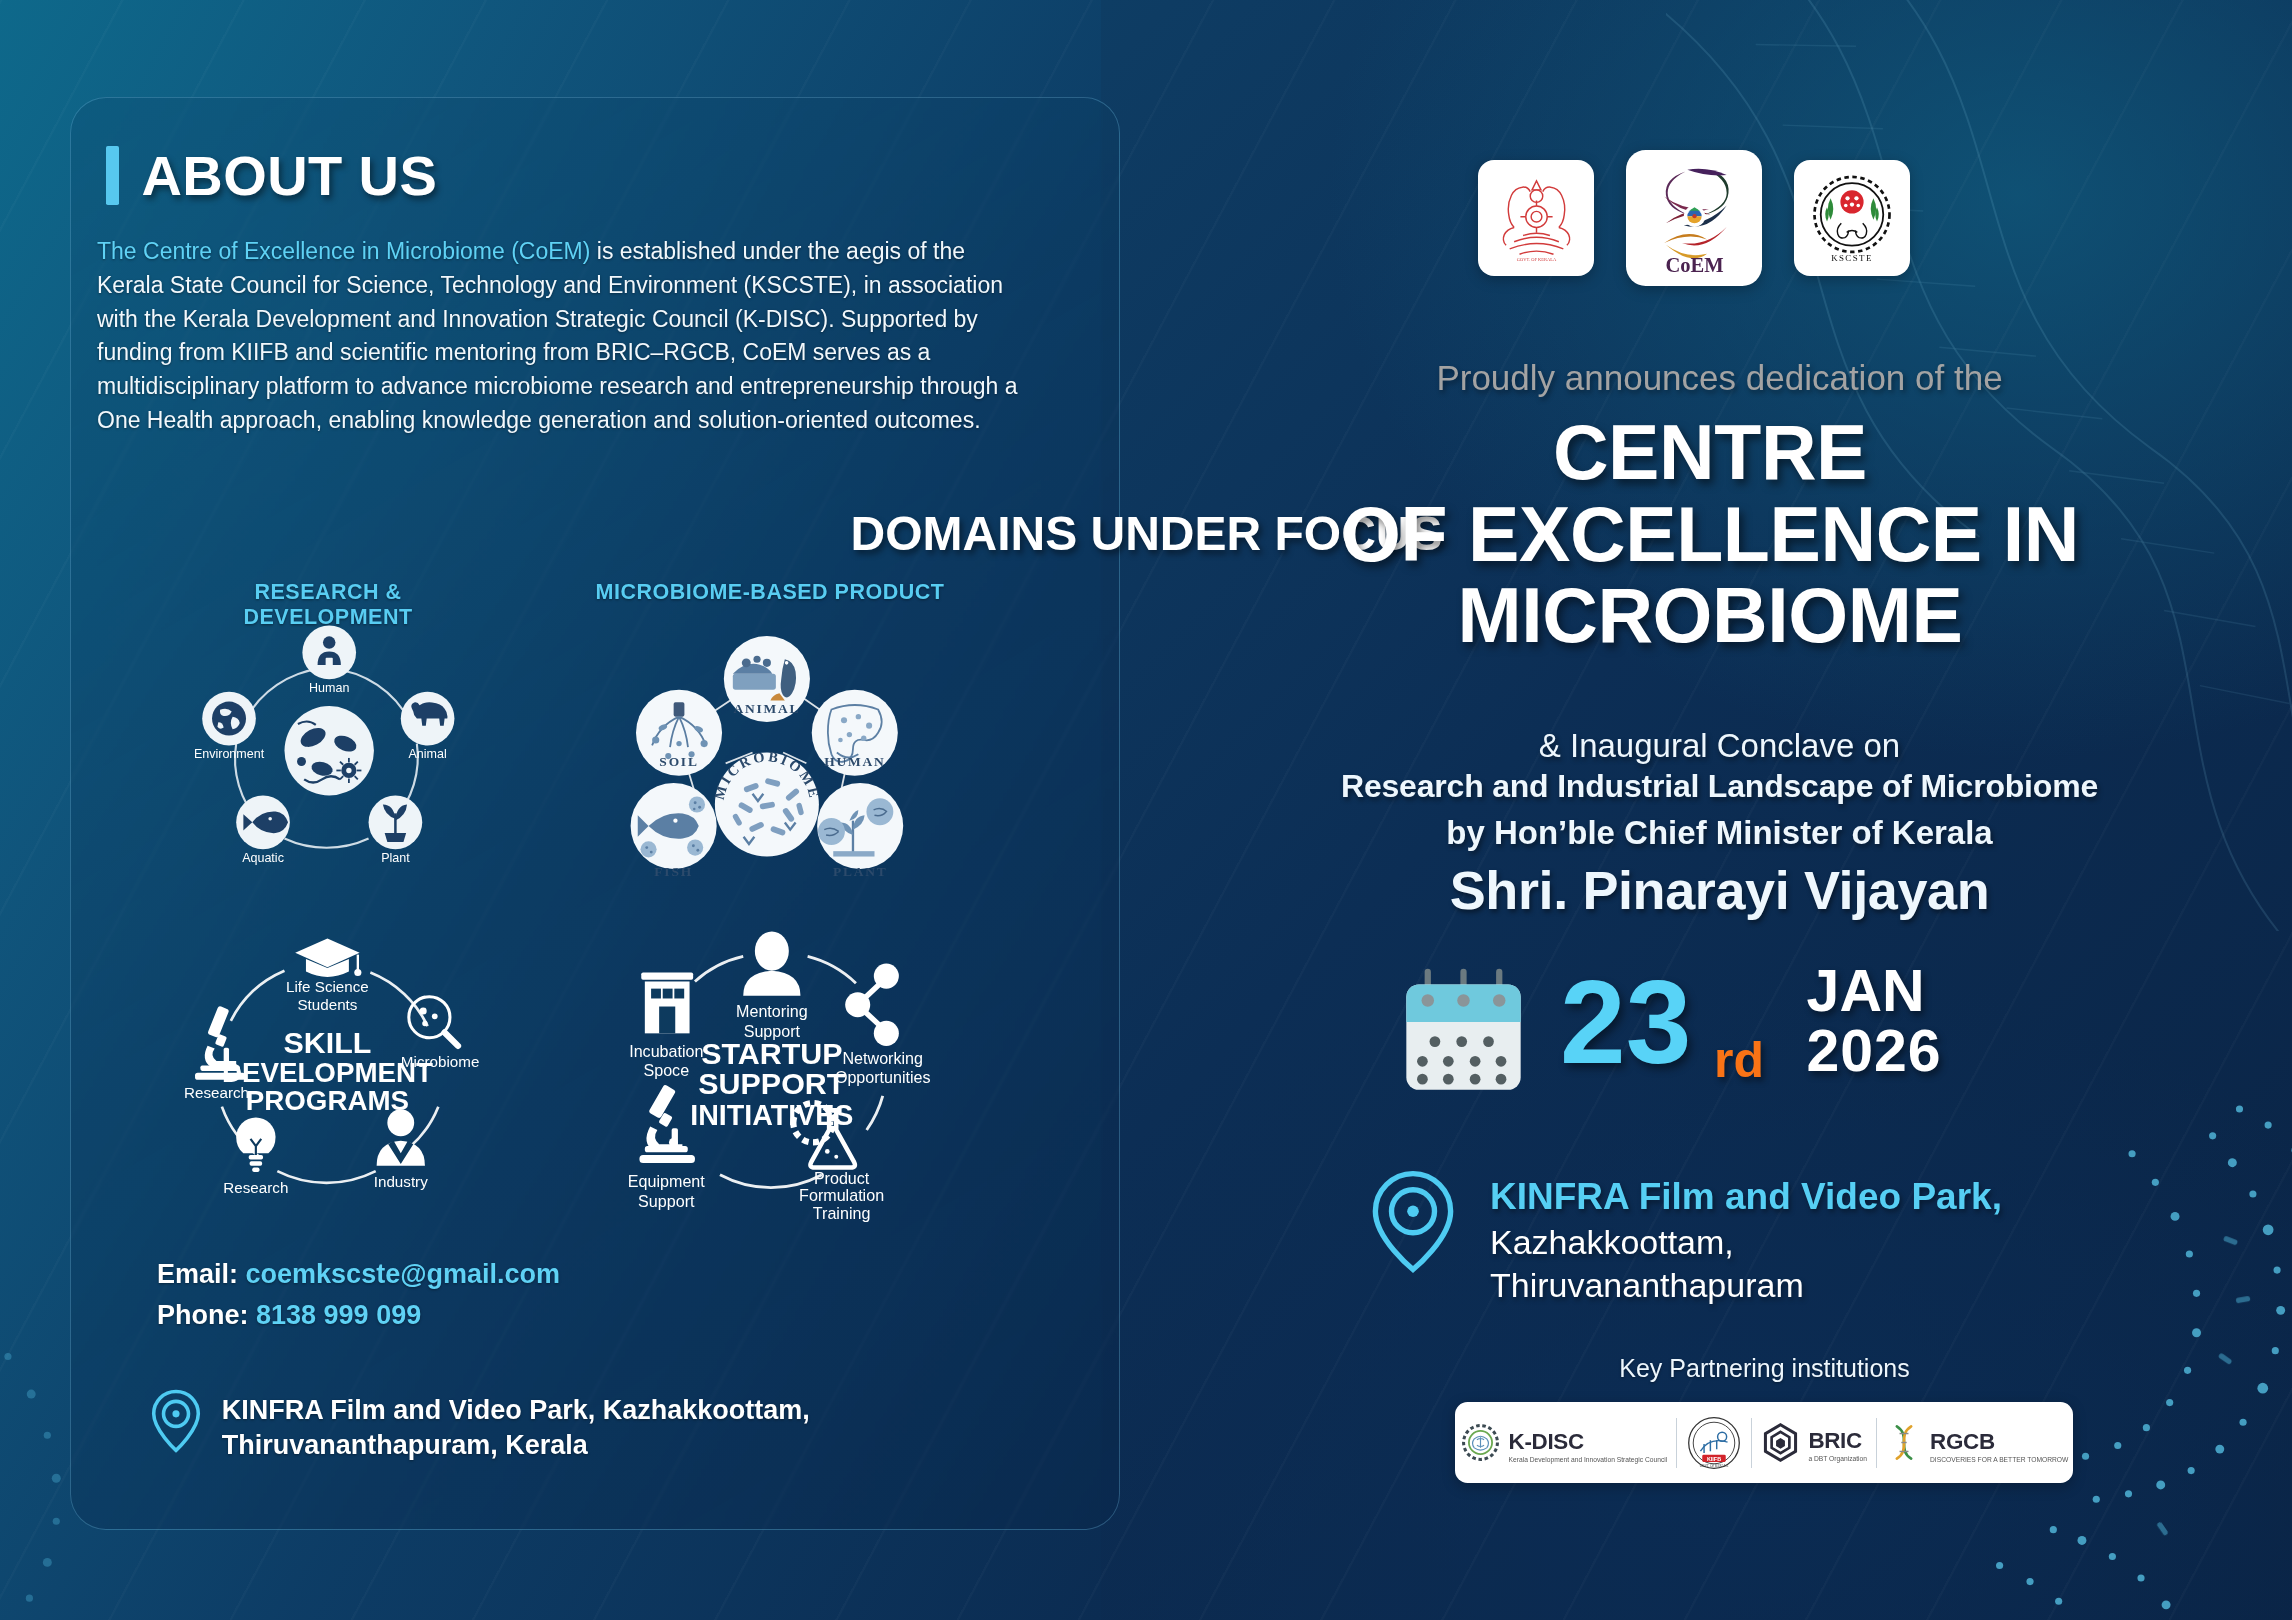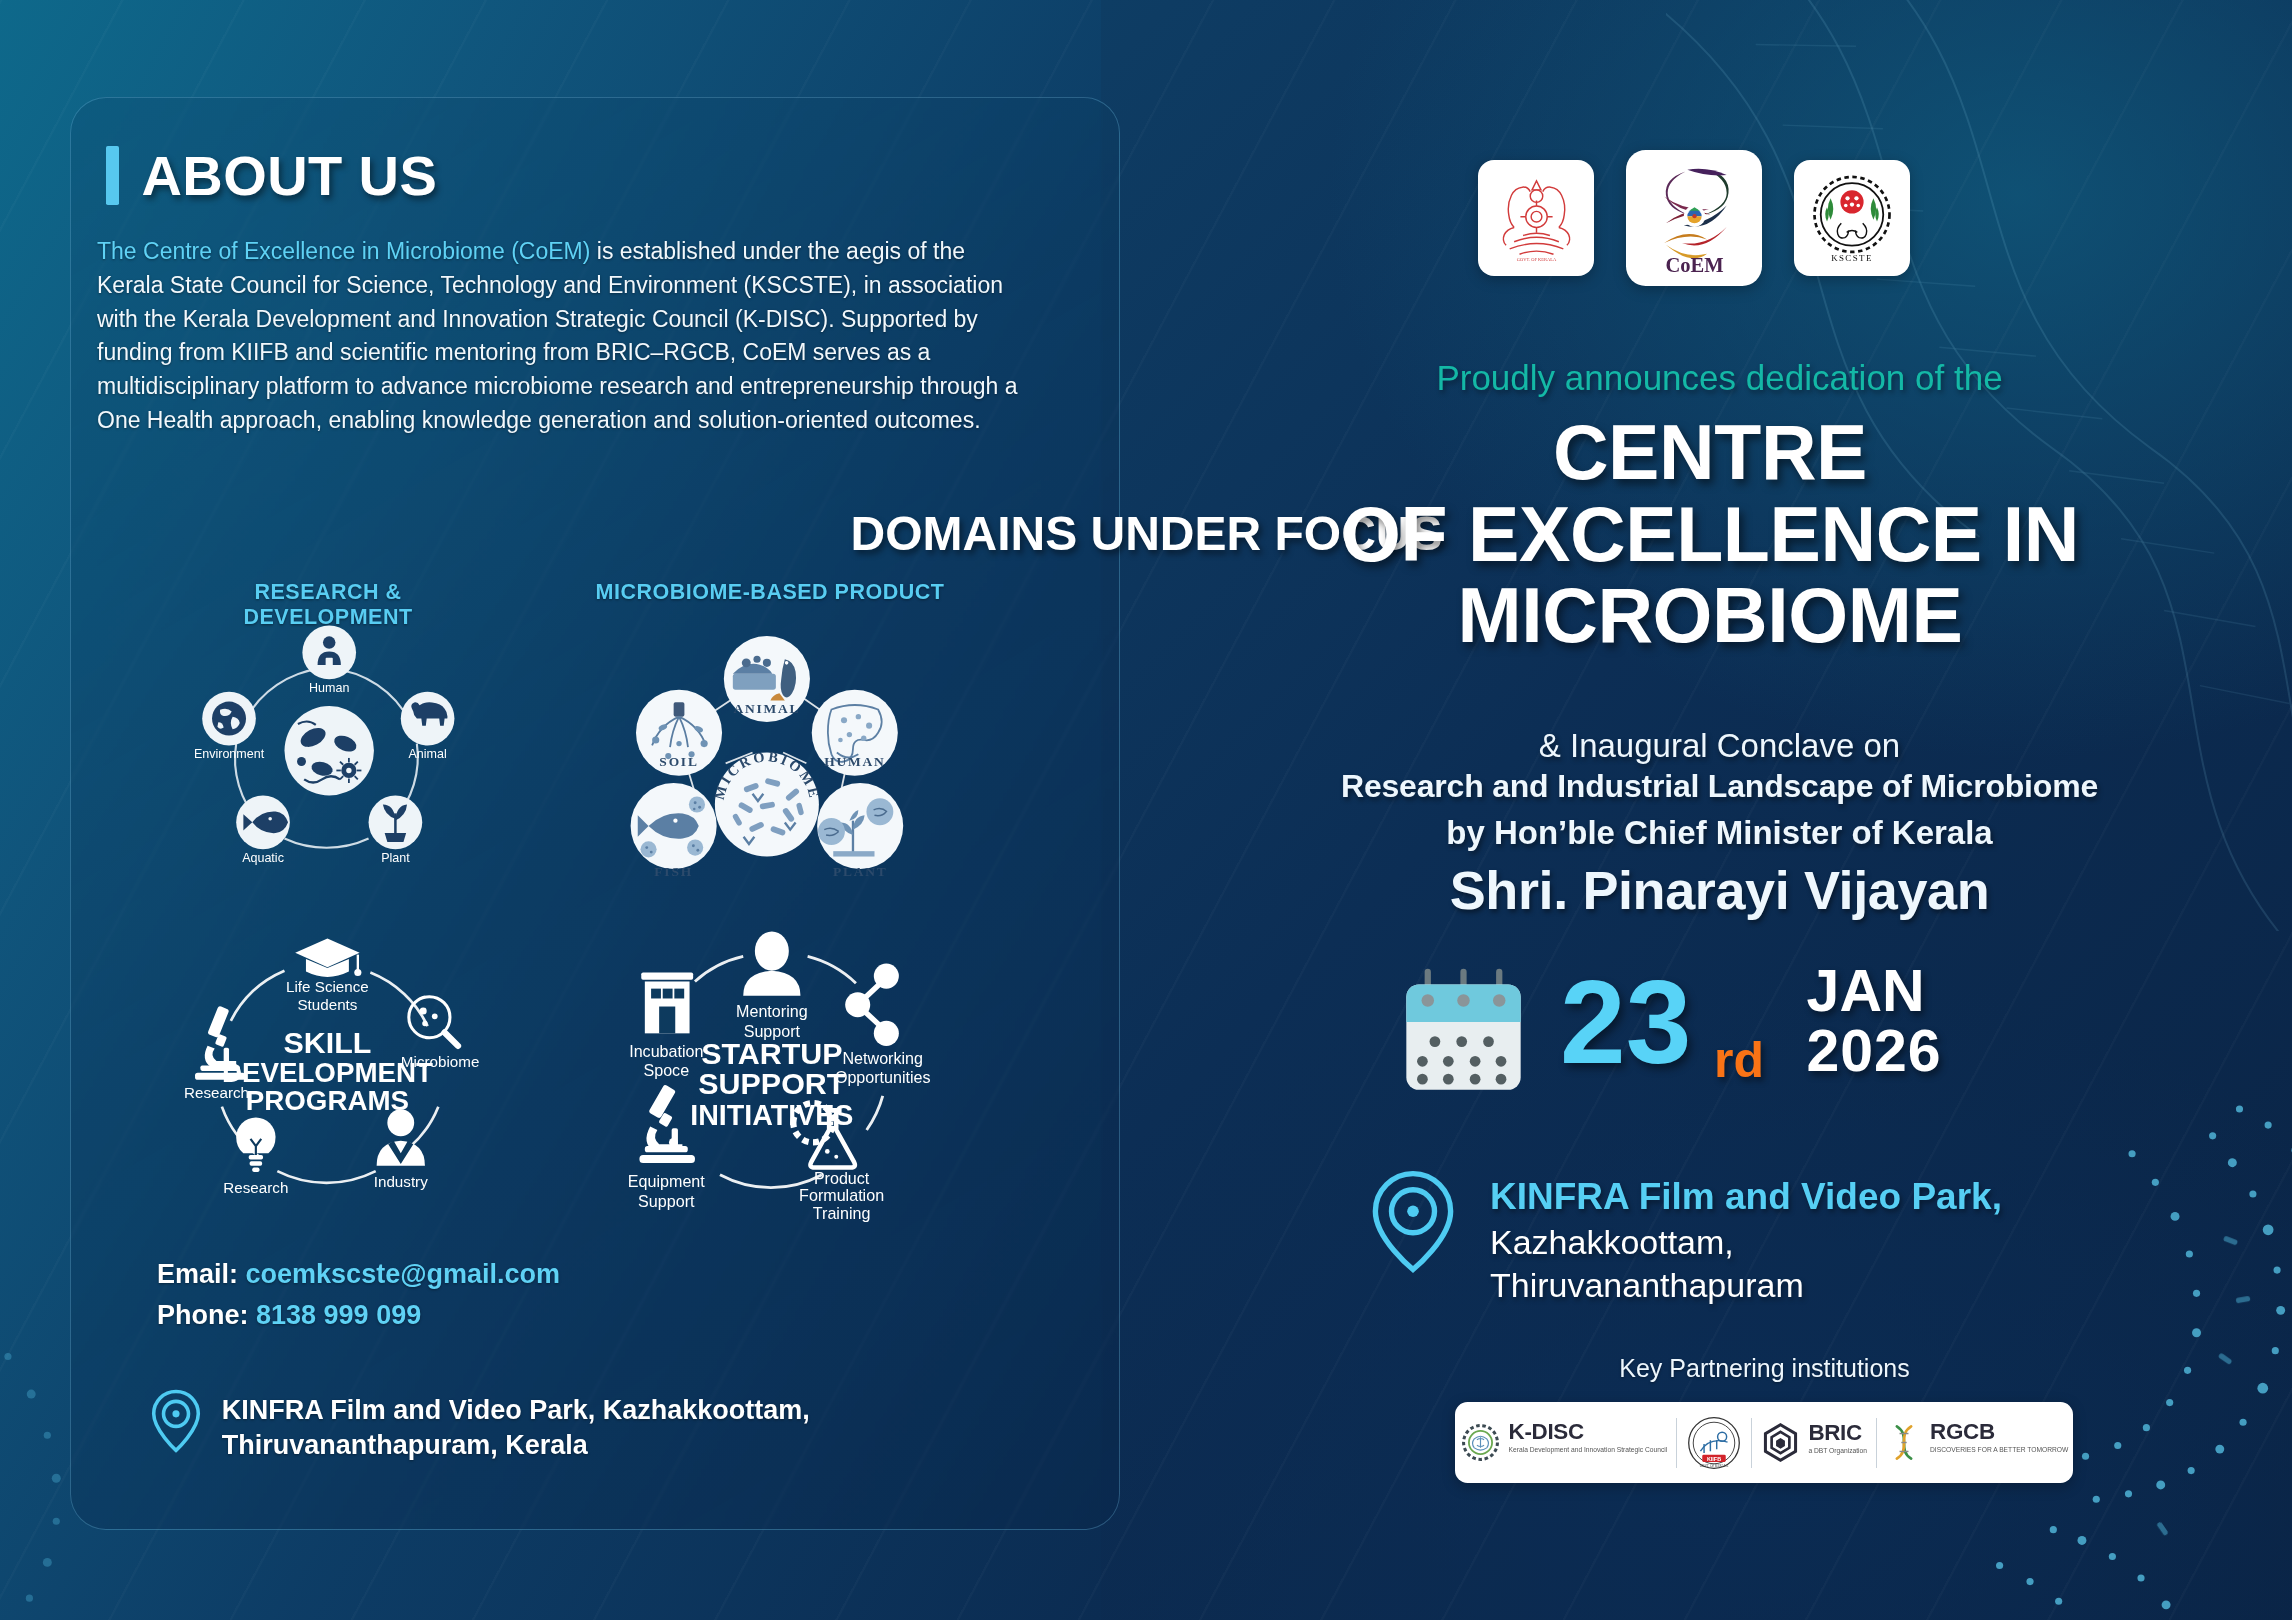--- a/index.html
+++ b/index.html
@@ -111,21 +111,21 @@
   .logo-tile {
     background:#fff; border-radius:16px;
     display:flex; align-items:center; justify-content:center;
     box-shadow:0 3.6px 12.5px rgba(0,0,0,.25);
   }
   .logo-tile.small { width:116px; height:116px; }
   .logo-tile.big { width:136px; height:136px; border-radius:19.7px; }
 
   .announce {
     position:absolute; left:1191px; width:1057px; top:358px;
-    text-align:center; font-size:35px; color:#14b8a6;
+    text-align:center; font-size:35px; color:#a3a3a3;
     text-shadow:1.8px 2.7px 5.4px rgba(0,0,0,.4);
   }
   .main-title {
     position:absolute; left:1146px; width:1128px; top:412px;
     text-align:center; color:#ffffff; font-weight:bold;
     font-size:77px; line-height:1.06; letter-spacing:-0.4px;
     text-shadow:3.6px 4.5px 8px rgba(0,0,0,.5);
   }
   .conclave {
     position:absolute; left:1191px; width:1057px; top:725px;
@@ -167,21 +167,21 @@
     position:absolute; left:1433px; width:663px; top:1354px;
     text-align:center; font-size:25px; color:#eef7fd;
     text-shadow:0 0.9px 2.7px rgba(0,0,0,.4);
   }
   .partner-bar {
     position:absolute; left:1455px; top:1402px; width:618px; height:81px;
     background:#fff; border-radius:12.5px;
     display:flex; align-items:center; justify-content:space-around;
     box-shadow:0 3.6px 12.5px rgba(0,0,0,.25);
   }
-  .pb-item { display:flex; align-items:flex-start; gap:8px; }
+  .pb-item { display:flex; align-items:flex-end; gap:8px; }
   .pb-sep { width:0.9px; height:50px; background:#c9d2da; }
   .pb-txt { display:flex; flex-direction:column; line-height:1; }
   .pb-name { font-size:22.4px; font-weight:bold; color:#2b2b3a; letter-spacing:-0.3px;}
   .pb-sub { font-size:6.7px; color:#555; margin-top:2.7px; line-height:1.25;}
 </style>
 </head>
 <body>
 
 <div class="bg"></div>
 <div class="bg-teal"></div>

